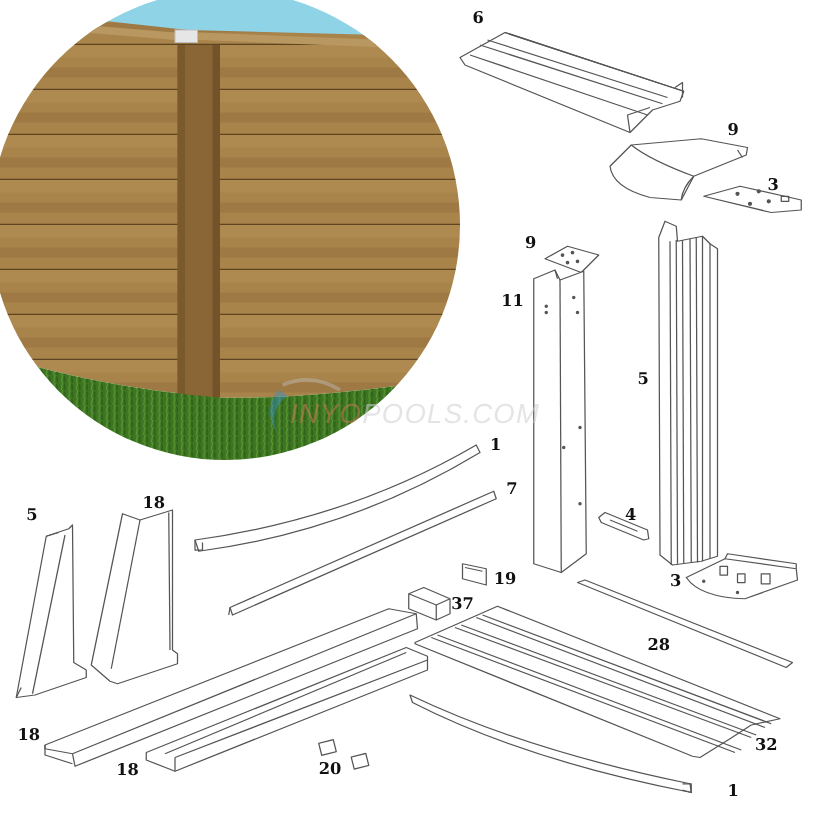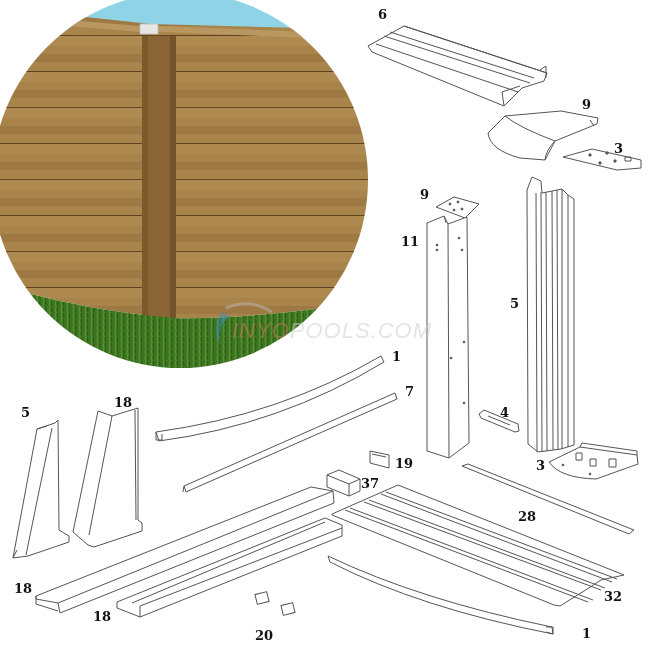--- a/index.html
+++ b/index.html
@@ -225,16 +225,16 @@
   <span class="label" style="left:405px;top:385px">7</span>
   <span class="label" style="left:500px;top:406px">4</span>
   <span class="label" style="left:536px;top:459px">3</span>
   <span class="label" style="left:21px;top:406px">5</span>
   <span class="label" style="left:114px;top:396px">18</span>
   <span class="label" style="left:395px;top:457px">19</span>
   <span class="label" style="left:361px;top:477px">37</span>
   <span class="label" style="left:518px;top:510px">28</span>
   <span class="label" style="left:14px;top:582px">18</span>
   <span class="label" style="left:93px;top:610px">18</span>
-  <span class="label" style="left:255px;top:629px">20</span>
+  <span class="label" style="left:255px;top:609px">20</span>
   <span class="label" style="left:604px;top:590px">32</span>
   <span class="label" style="left:582px;top:627px">1</span>
 </div>
 
 </body></html>

